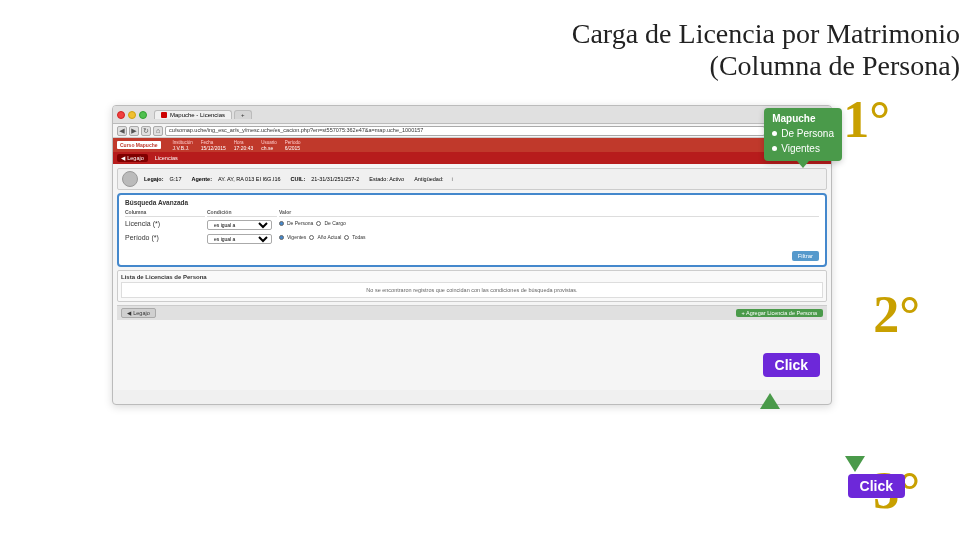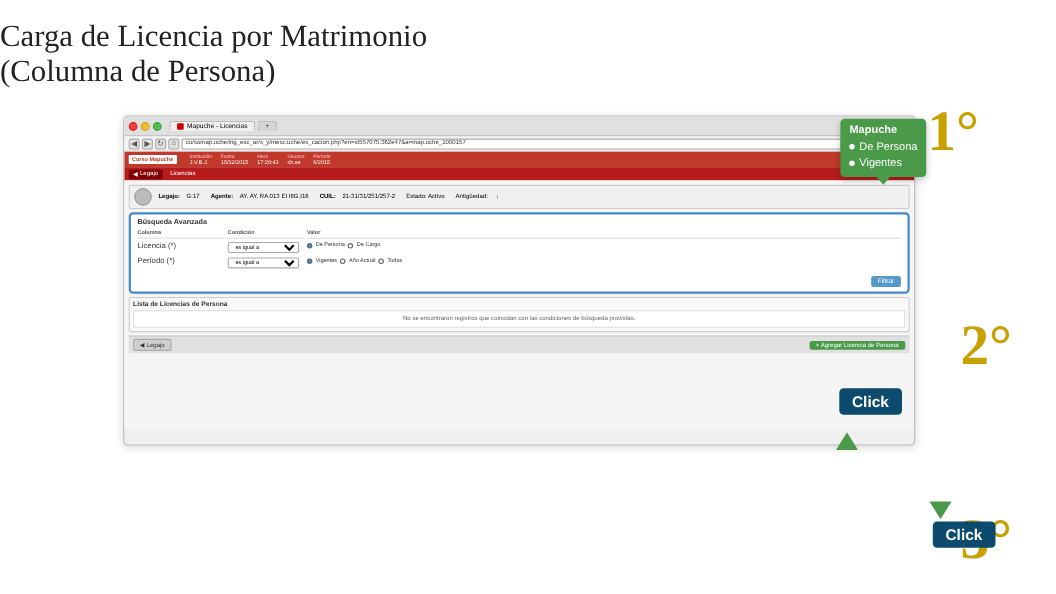--- a/index.html
+++ b/index.html
@@ -40,21 +40,21 @@
     .slide-container {
       position: relative;
       width: 960px;
       height: 540px;
       background: #fff;
       z-index: 1;
     }
 
     
     .slide-title {
-      text-align: left;
+      text-align: right;
       padding: 18px 0 12px 0;
       font-size: 28px;
       font-weight: normal;
       color: #222;
       font-family: Georgia, serif;
       position: relative;
       z-index: 2;
     }
 
     
@@ -418,21 +418,21 @@
       right: 40px;
     }
     .step-3 {
       bottom: 20px;
       right: 40px;
     }
 
     
     .click-label {
       position: absolute;
-      background: #0c4a6e;
+      background: #6d28d9;
       color: #fff;
       border-radius: 4px;
       padding: 4px 12px;
       font-size: 14px;
       font-weight: bold;
       z-index: 10;
     }
     .click-1 {
       top: 353px;
       right: 140px;

